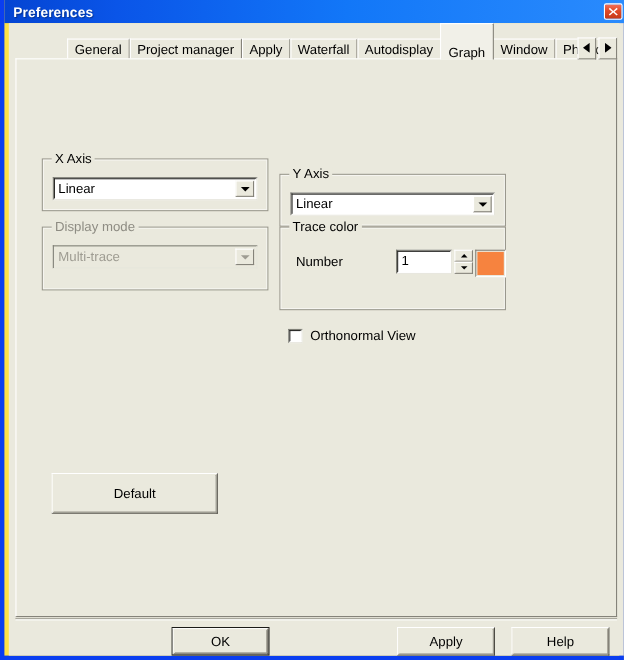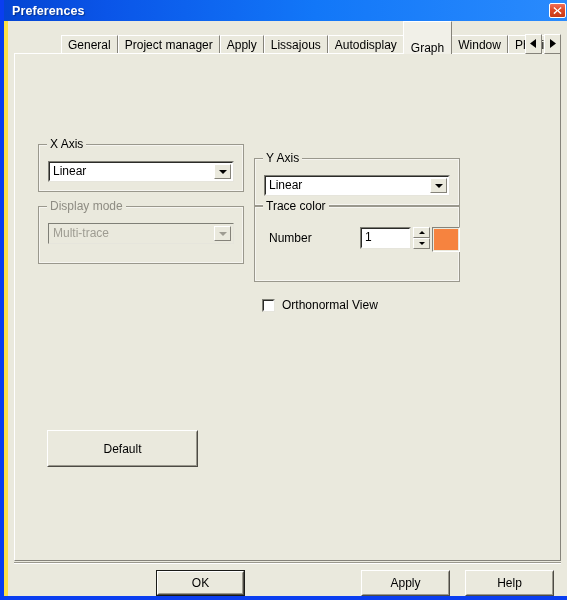--- a/index.html
+++ b/index.html
@@ -434,21 +434,21 @@
         <div class="tab">
           <span>General</span>
         </div>
         <div class="tab">
           <span>Project manager</span>
         </div>
         <div class="tab">
           <span>Apply</span>
         </div>
         <div class="tab">
-          <span>Lissajous</span>
+          <span>Waterfall</span>
         </div>
         <div class="tab">
           <span>Autodisplay</span>
         </div>
         <div class="tab selected">
           <span>Graph</span>
         </div>
         <div class="tab">
           <span>Window</span>
         </div>

